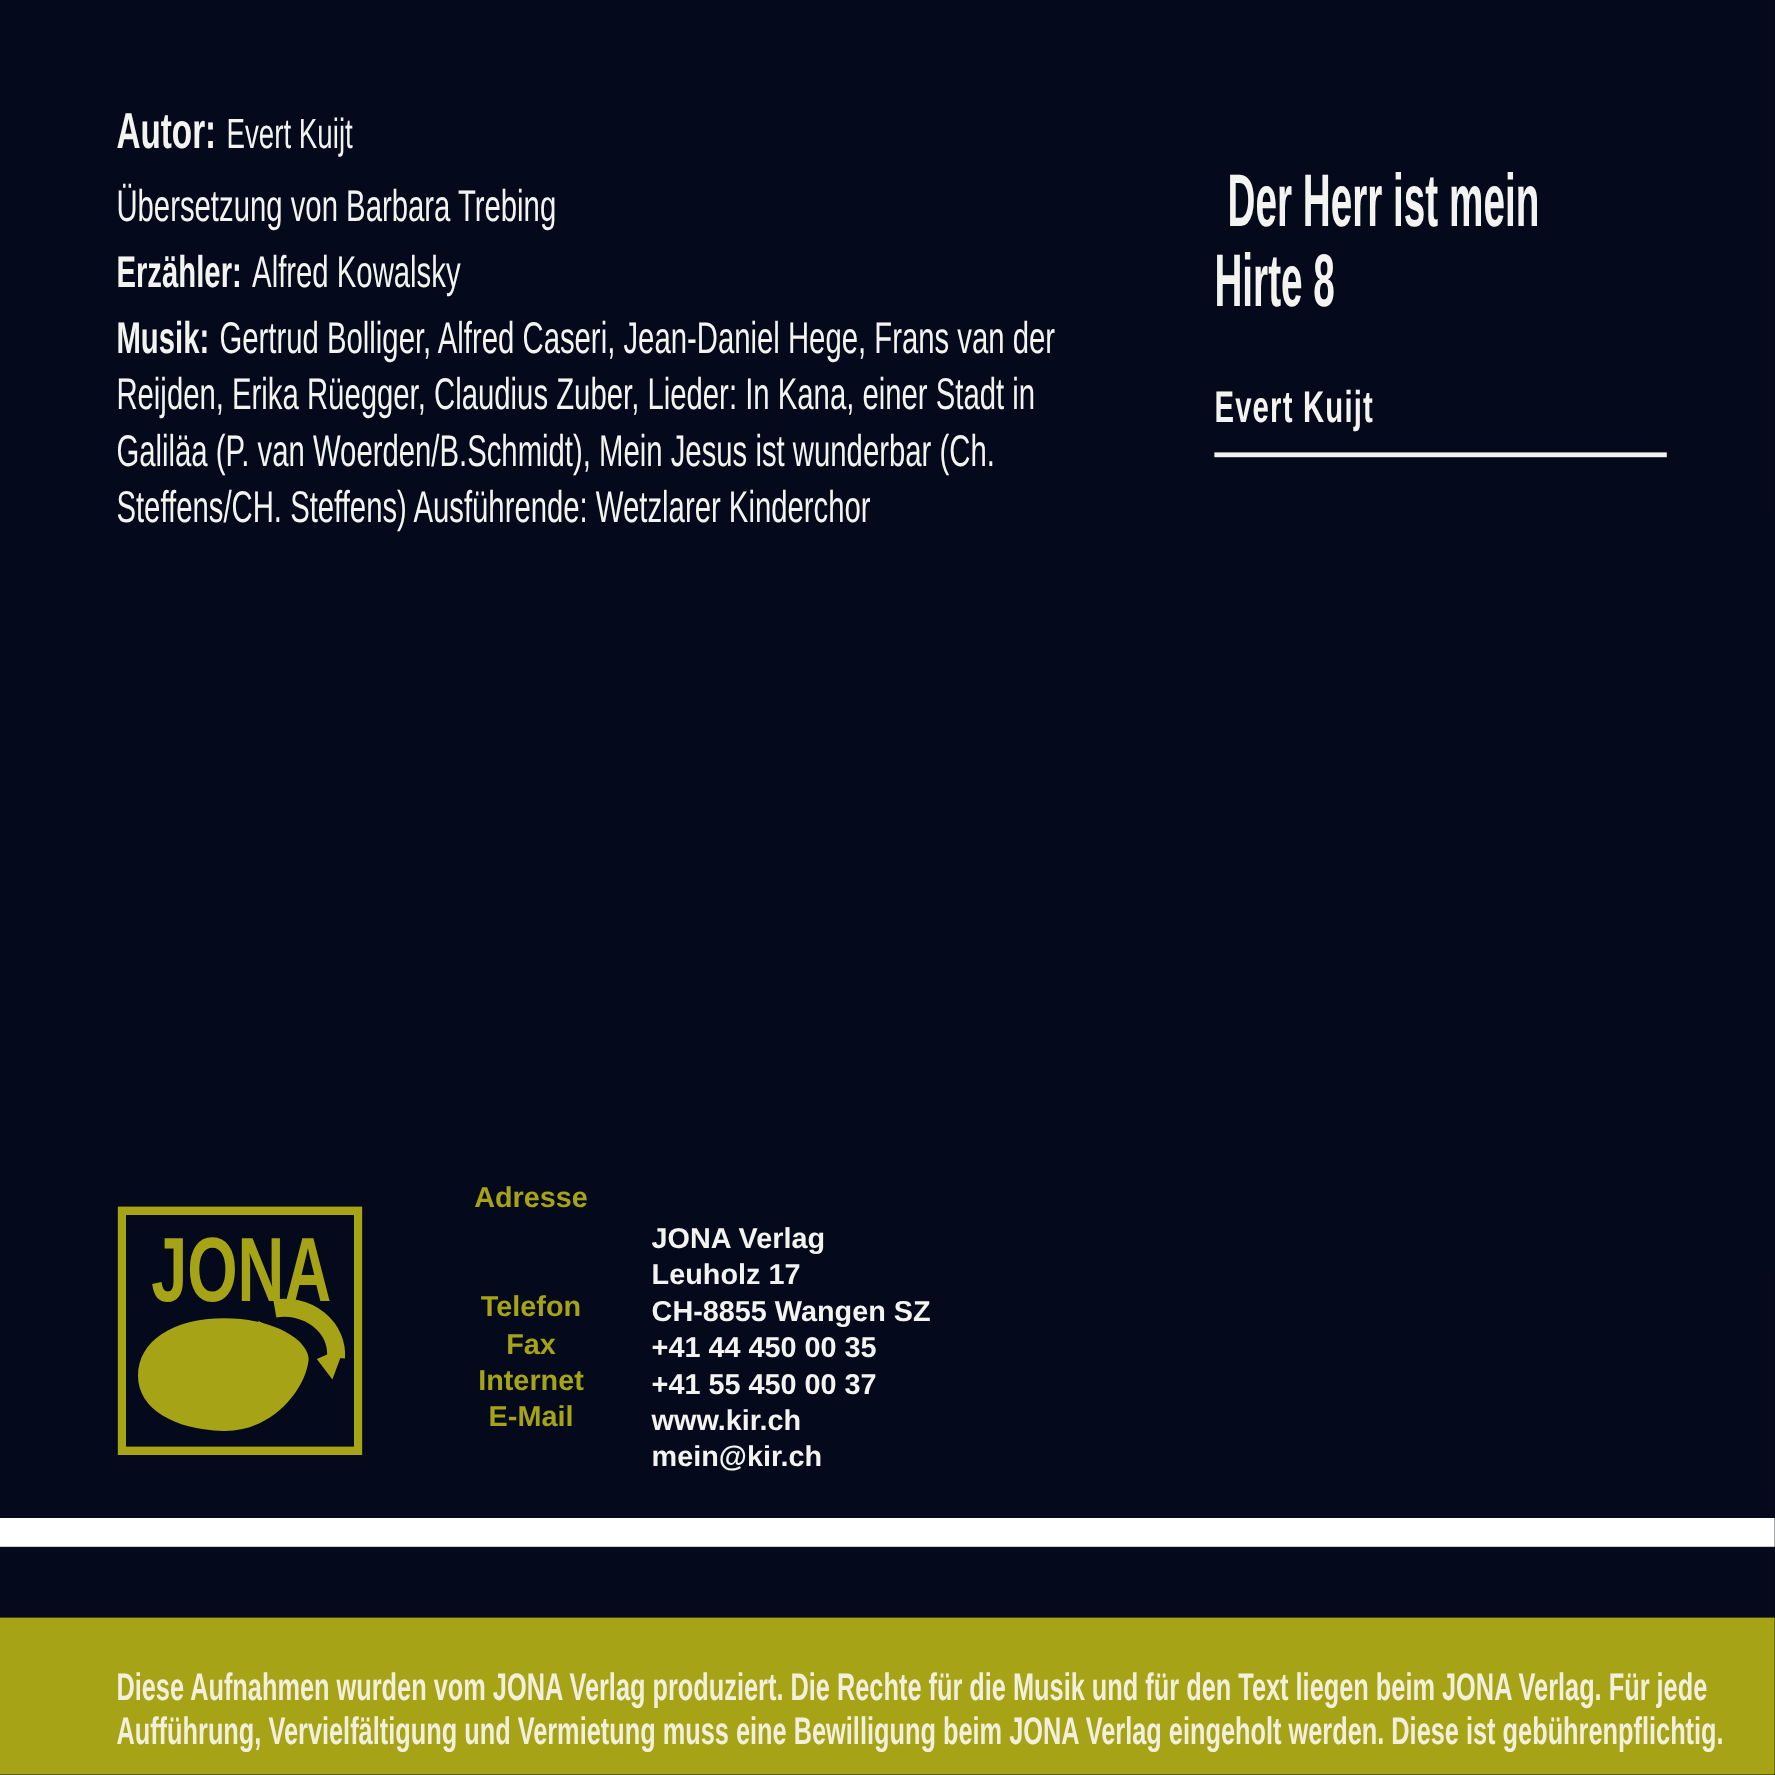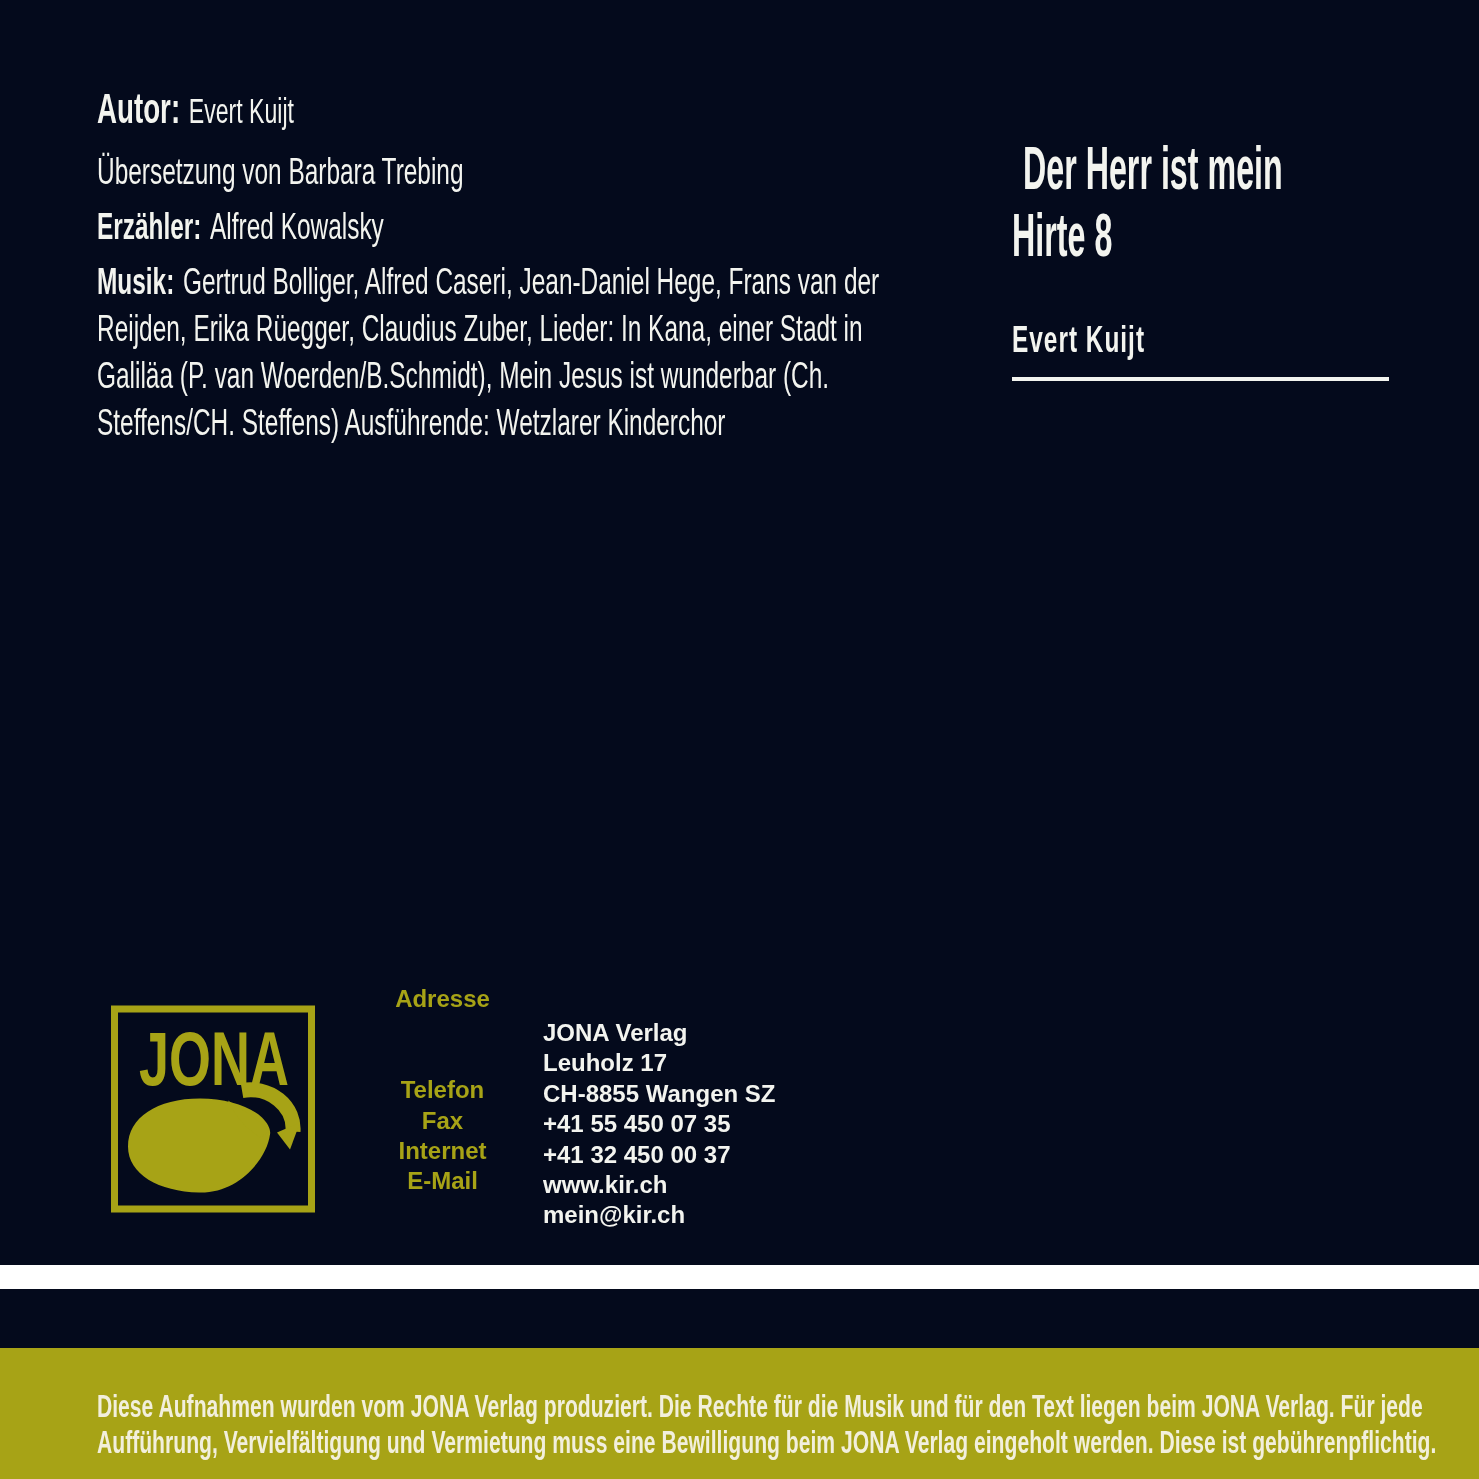--- a/index.html
+++ b/index.html
@@ -40,21 +40,21 @@
   .title-author{
     position:absolute;left:1012px;top:319px;
     color:var(--text-white);font-size:37px;font-weight:700;letter-spacing:1.5px;
     transform:scaleX(0.66);transform-origin:0 0;white-space:nowrap;
   }
   .title-rule{
     position:absolute;left:1012px;top:377px;width:377px;height:4px;
     background:var(--text-white);
   }
   
-  .logo{position:absolute;left:111px;top:982px;width:204px;height:254px;color:var(--accent-olive);}
+  .logo{position:absolute;left:98px;top:982px;width:204px;height:254px;color:var(--accent-olive);}
   .logo svg{display:block;width:100%;height:100%;}
   .logo text{font-family:"Liberation Sans", sans-serif;font-weight:700;font-size:76px;}
   
   .contact{position:absolute;left:380px;top:985px;font-size:24px;font-weight:700;}
   .contact-row{display:flex;height:30.4px;line-height:27px;align-items:flex-start;}
   .contact-label{width:125px;text-align:center;color:var(--accent-olive);white-space:nowrap;}
   .contact-value{margin-left:38px;color:var(--text-white);white-space:nowrap;margin-top:34px;}
   
   .white-strip{position:absolute;left:0;top:1265px;width:1479px;height:24px;background:var(--divider-white);}
   .band{position:absolute;left:0;top:1348px;width:1479px;height:150px;background:var(--accent-olive);text-decoration:underline;}
@@ -111,25 +111,25 @@
     <div class="contact-row">
       <div class="contact-label"></div>
       <div class="contact-value">Leuholz 17</div>
     </div>
     <div class="contact-row">
       <div class="contact-label"></div>
       <div class="contact-value">CH-8855 Wangen SZ</div>
     </div>
     <div class="contact-row">
       <div class="contact-label">Telefon</div>
-      <div class="contact-value">+41 55 450 07 35</div>
+      <div class="contact-value">+41 44 450 00 35</div>
     </div>
     <div class="contact-row">
       <div class="contact-label">Fax</div>
-      <div class="contact-value">+41 32 450 00 37</div>
+      <div class="contact-value">+41 55 450 00 37</div>
     </div>
     <div class="contact-row">
       <div class="contact-label">Internet</div>
       <div class="contact-value">www.kir.ch</div>
     </div>
     <div class="contact-row">
       <div class="contact-label">E-Mail</div>
       <div class="contact-value">mein@kir.ch</div>
     </div>
   </section>

